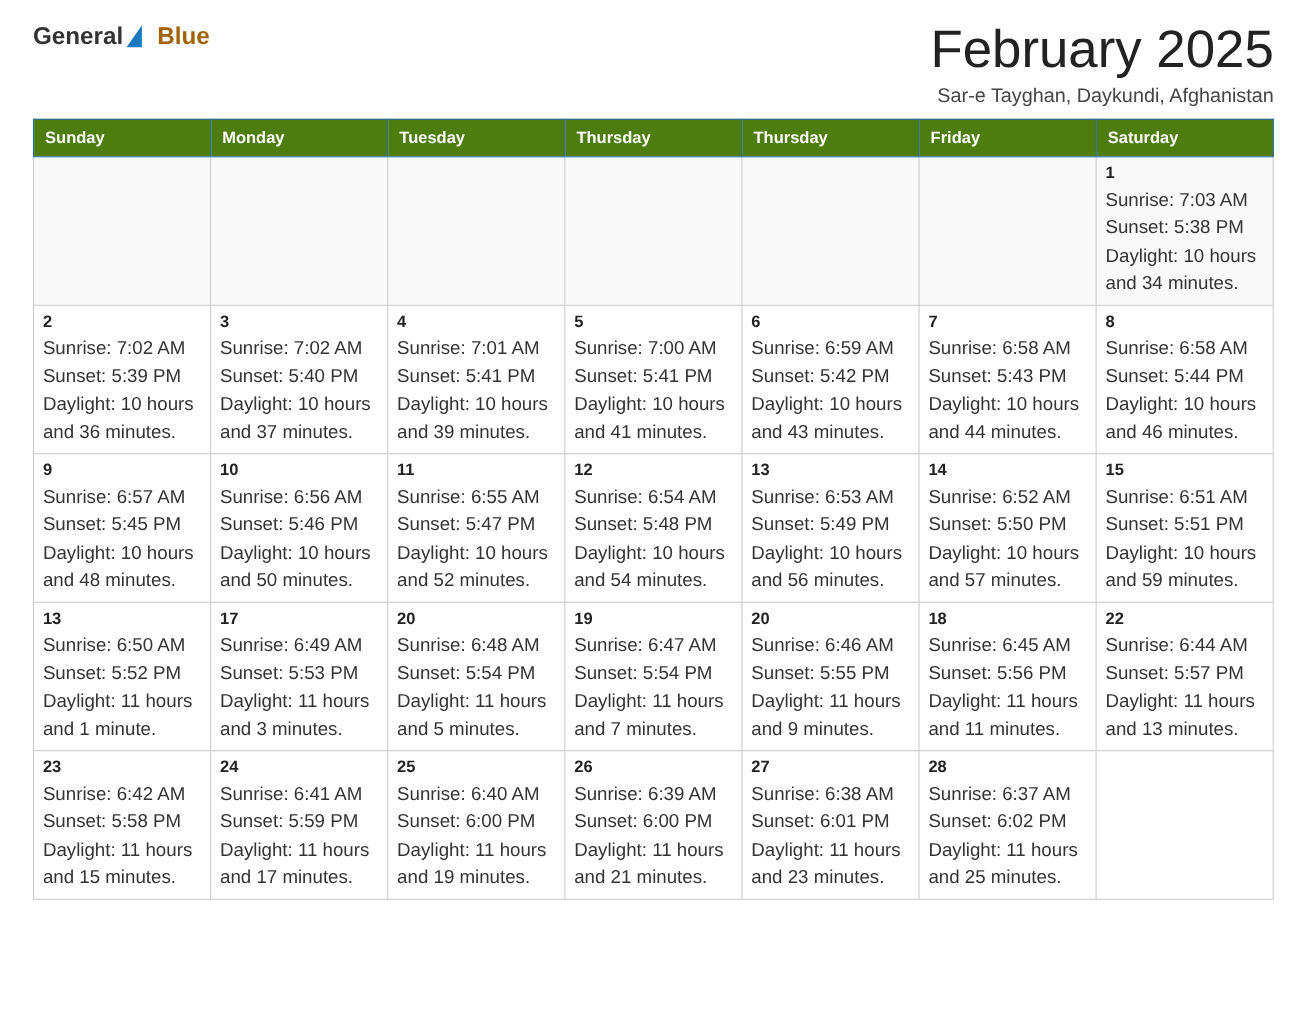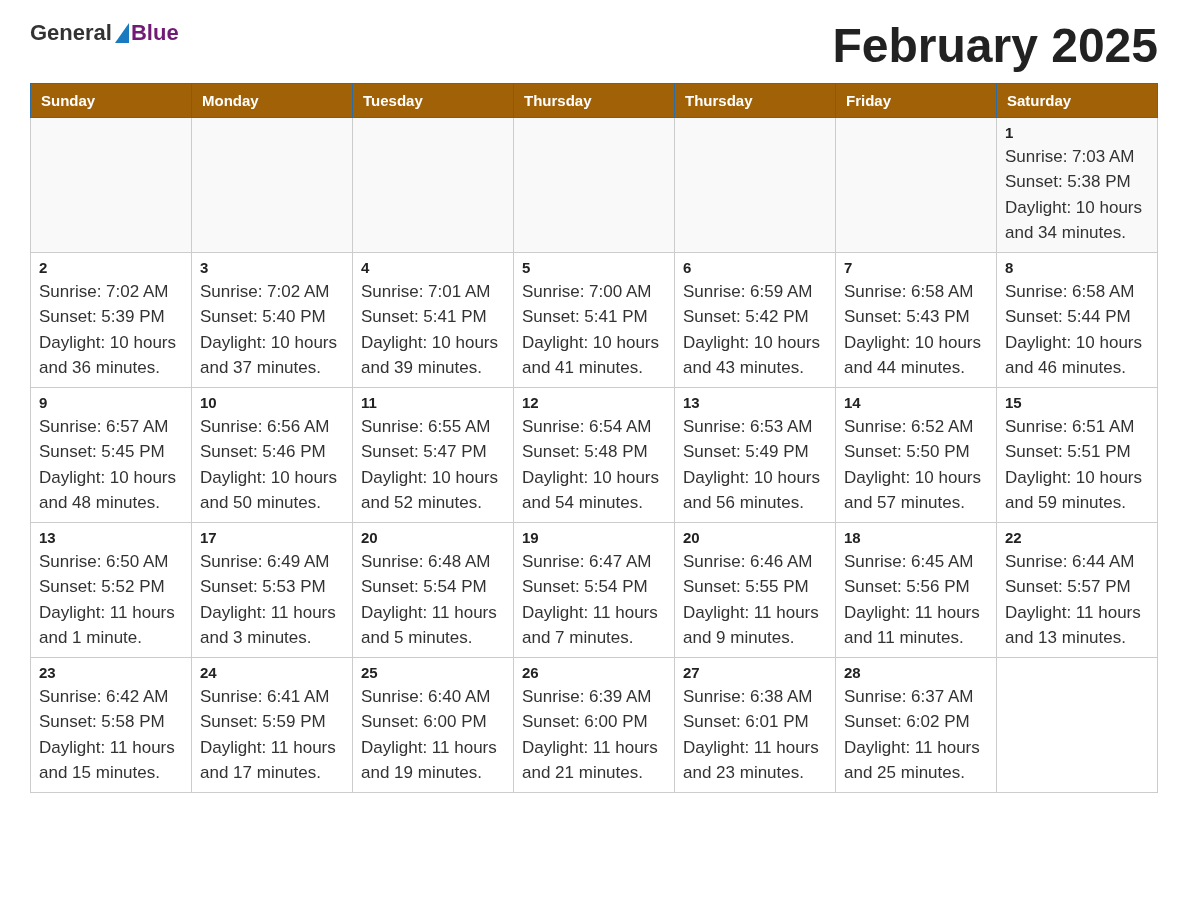--- a/index.html
+++ b/index.html
@@ -32,45 +32,46 @@
     .logo-triangle {
       width: 0;
       height: 0;
       border-left: 14px solid transparent;
       border-right: 0px solid transparent;
       border-bottom: 20px solid #1a7abf;
       margin-left: 3px;
       margin-right: 2px;
     }
     .logo-blue {
-      color: #701a75;
+      color: #a16207;
       font-weight: bold;
       font-size: 22px;
+      margin-left: 12px;
     }
     .title-block {
       text-align: right;
     }
     .title-block h1 {
       font-size: 48px;
-      font-weight: bold;
+      font-weight: normal;
       color: #222;
       line-height: 1.1;
     }
     .title-block .subtitle {
       font-size: 18px;
       color: #444;
       margin-top: 4px;
     }
     .calendar {
       width: 100%;
       border-collapse: collapse;
       margin-top: 8px;
     }
     .calendar th {
-      background-color: #a16207;
+      background-color: #4d7c0f;
       color: #fff;
       font-size: 15px;
       font-weight: bold;
       padding: 8px 10px;
       text-align: left;
       border: 1px solid #2e6da4;
     }
     .calendar td {
       border: 1px solid #ccc;
       vertical-align: top;
@@ -106,20 +107,21 @@
 <div class="header">
   <div class="logo">
     <div class="logo-text">
       <span class="logo-general">General</span>
       <span class="logo-triangle"></span>
       <span class="logo-blue">Blue</span>
     </div>
   </div>
   <div class="title-block">
     <h1>February 2025</h1>
+    <div class="subtitle">Sar-e Tayghan, Daykundi, Afghanistan</div>
   </div>
 </div>
 
 <table class="calendar">
   <thead>
     <tr>
     <th>Sunday</th>
         <th>Monday</th>
         <th>Tuesday</th>
         <th>Thursday</th>

